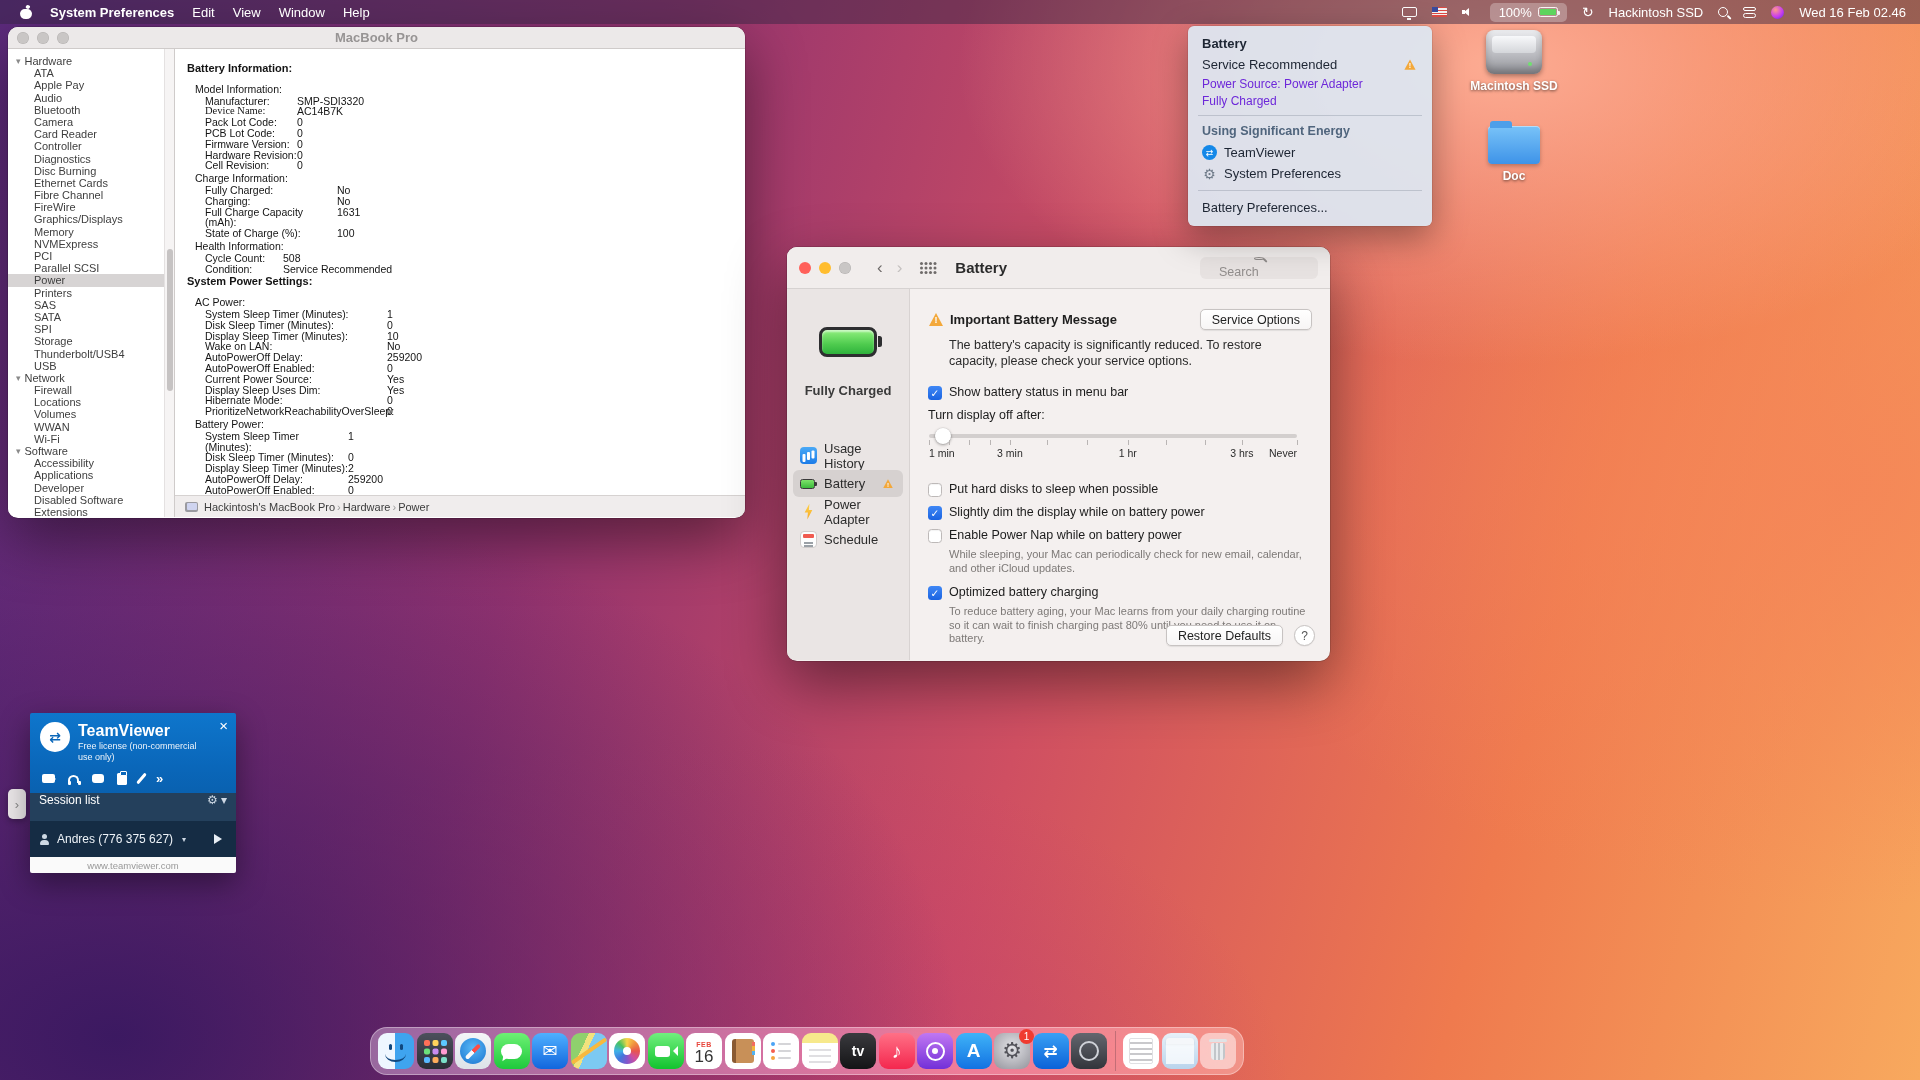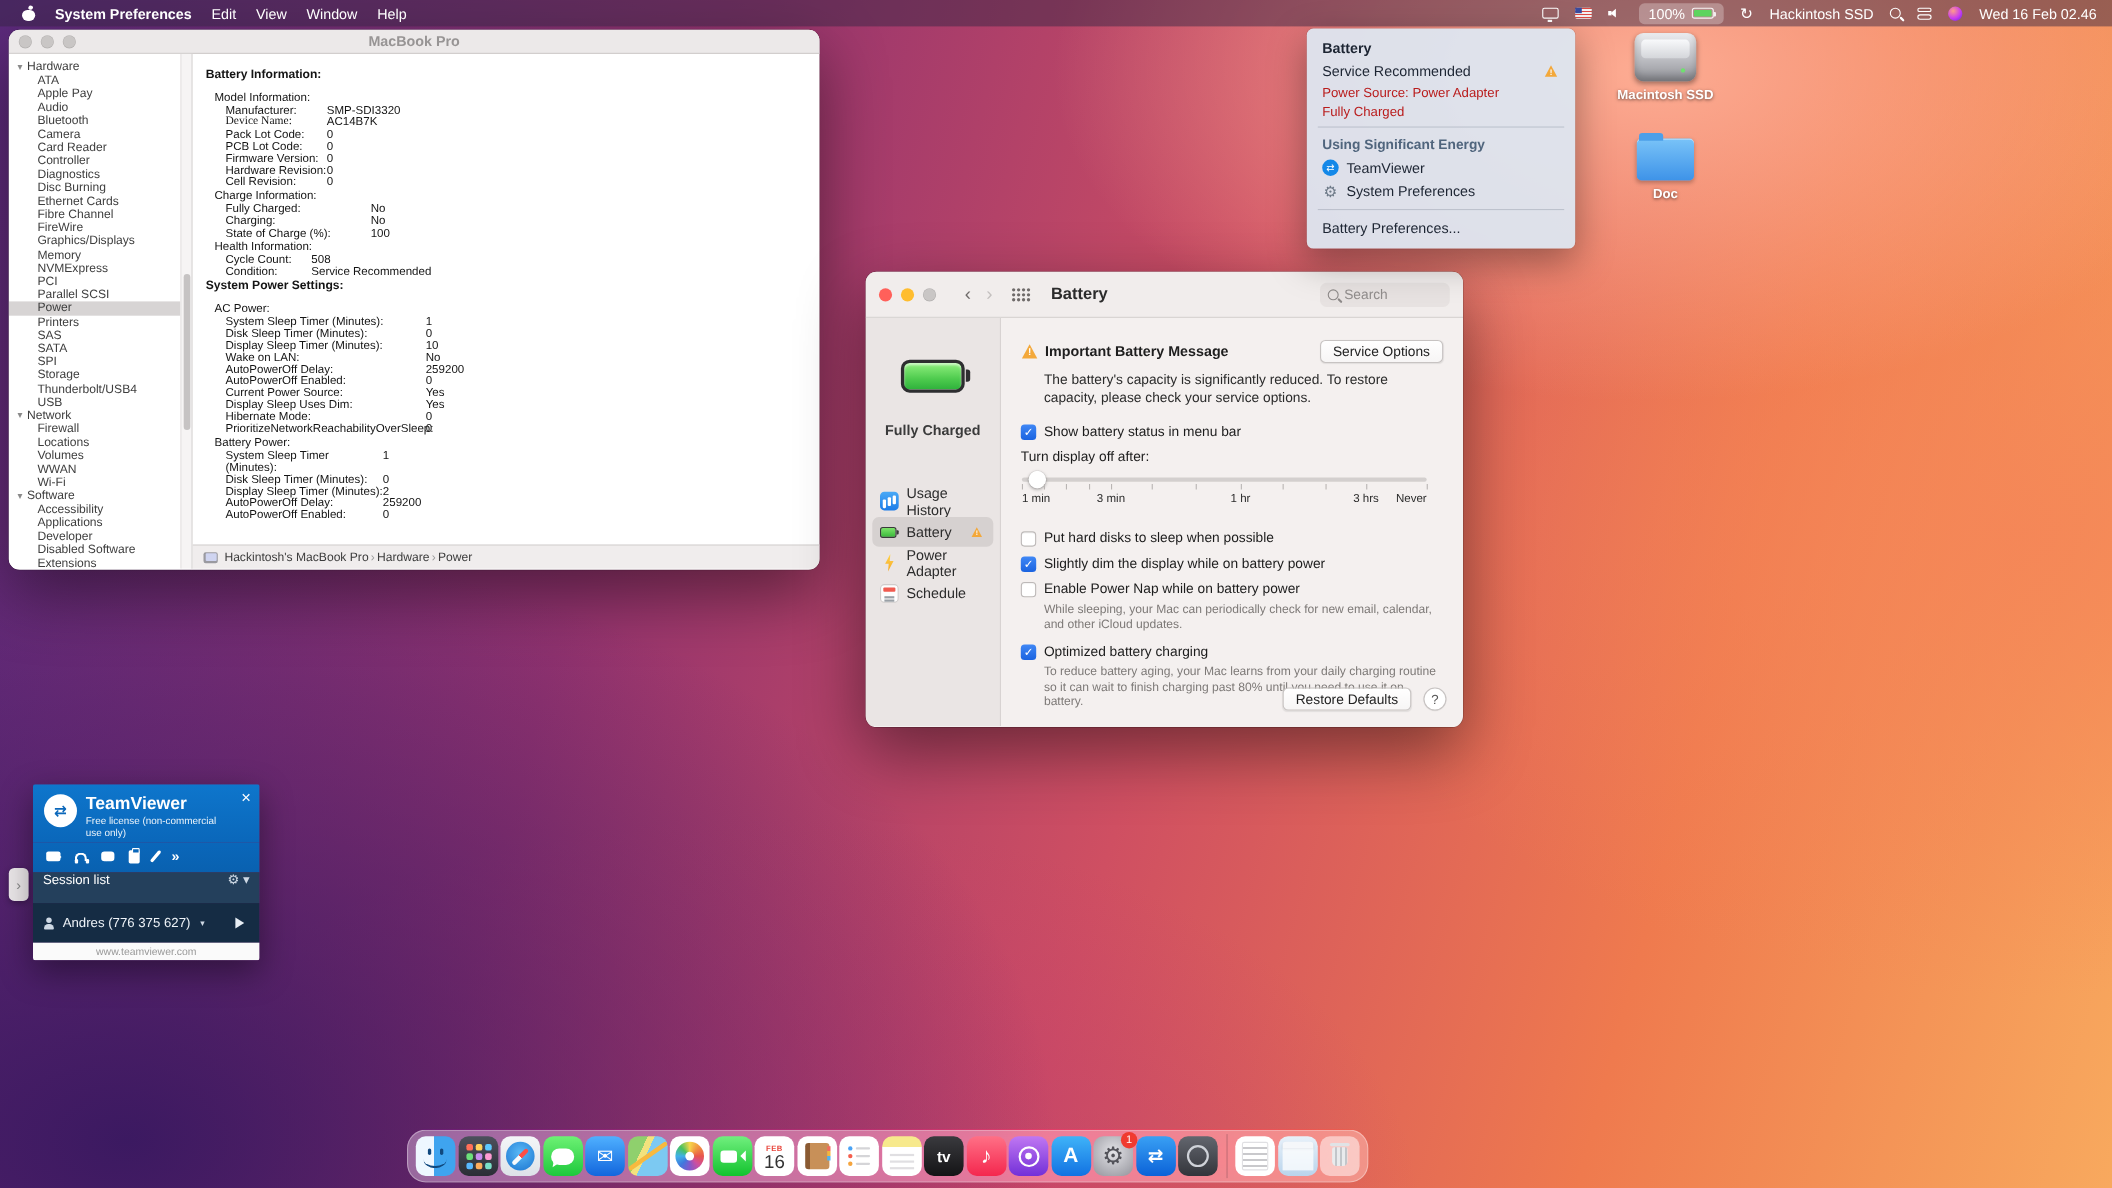--- a/index.html
+++ b/index.html
@@ -49,21 +49,21 @@
     background:radial-gradient(circle at 35% 30%,#ff9b8a,#c93cf0 55%,#5a2bd8); }
 
   
   .batt-menu { position:absolute; left:1188px; top:26px; width:244px; z-index:60;
     background:rgba(221,231,241,.94); border-radius:6px; padding:7px 0 8px 0;
     box-shadow:0 12px 34px rgba(0,0,0,.35), 0 0 0 .5px rgba(0,0,0,.15);
     font-size:13px; color:#1d2533; }
   .bm-row { padding:3px 14px; display:flex; align-items:center; }
   .bm-title { font-weight:700; }
   .bm-status { justify-content:space-between; }
-  .bm-sub { font-size:12px; color:#b91c1c; padding:1.5px 14px; }
+  .bm-sub { font-size:12px; color:#6d28d9; padding:1.5px 14px; }
   .bm-div { height:1px; background:rgba(40,55,75,.18); margin:6px 10px; }
   .bm-energy { font-size:12.5px; font-weight:600; color:#50657d; padding:2px 14px 4px; }
   .bm-app { gap:7px; cursor:default; }
   .tv-menu-ic { width:15px; height:15px; border-radius:50%; background:#1488e8; color:#fff; font-size:9px;
     display:inline-flex; align-items:center; justify-content:center; flex:none; }
   .gear-ic { font-size:14px; color:#6e7a88; line-height:1; width:15px; text-align:center; flex:none; }
   .warn-tri { position:relative; width:16px; height:14px; flex:none; display:inline-block; }
   .warn-tri::before { content:""; position:absolute; left:1px; top:0;
     border-left:7px solid transparent; border-right:7px solid transparent; border-bottom:13px solid #f3a83a; }
   .warn-tri::after { content:"!"; position:absolute; left:0; right:0; top:2.5px; text-align:center;
@@ -109,21 +109,21 @@
     display:flex; align-items:center; padding:0 12px; gap:8px; }
   .bp-nav { display:flex; gap:14px; margin-left:18px; font-size:17px; }
   .bp-back { color:#6e6a69; } .bp-fwd { color:#c4c0bf; }
   .grid-ic { width:3px; height:3px; border-radius:50%; background:#6f6b6a; margin:0 16px 0 10px; position:relative; flex:none;
     box-shadow:4.5px 0 0 #6f6b6a, 9px 0 0 #6f6b6a, 13.5px 0 0 #6f6b6a,
                0 4.5px 0 #6f6b6a, 4.5px 4.5px 0 #6f6b6a, 9px 4.5px 0 #6f6b6a, 13.5px 4.5px 0 #6f6b6a,
                0 9px 0 #6f6b6a, 4.5px 9px 0 #6f6b6a, 9px 9px 0 #6f6b6a, 13.5px 9px 0 #6f6b6a;
     transform:translateY(-4px); }
   .bp-title { font-size:15px; font-weight:700; color:#2b2b2b; margin-left:8px; }
   .bp-search { margin-left:auto; width:118px; height:22px; background:#e7e2e1; border-radius:6px;
-    display:flex; align-items:center; gap:5px; padding:0 7px; color:#8e8a89; }
+    display:flex; align-items:center; gap:5px; padding:0 7px; color:#8e8a89;flex-direction:column; }
   .bp-search .mag { border-color:#8e8a89; } .bp-search .mag::after { background:#8e8a89; }
   .bp-search input { border:none; outline:none; background:transparent; width:80px; font-size:12.5px;
     color:#333; font-family:inherit; }
   .bp-search input::placeholder { color:#918d8c; }
   .bp-body { display:flex; height:371px; }
   .bp-sidebar { width:123px; background:#eae5e4; border-right:1px solid #d8d3d2; padding-top:38px;
     display:flex; flex-direction:column; align-items:center; }
   .big-battery { width:58px; height:30px; border:3px solid #2e2e30; border-radius:8px; position:relative;
     background:linear-gradient(180deg,#90f07e 0%,#4ecb4e 60%,#2fb23c 100%);
     box-shadow:inset 0 2px 2px rgba(255,255,255,.55); }
@@ -483,20 +483,24 @@
               <div class="si-gname">Charge Information:</div>
               <div class="si-row">
                 <span class="si-lbl" style="width: 132px;">Fully Charged:</span>
                 <span class="si-val">No</span>
               </div>
               <div class="si-row">
                 <span class="si-lbl" style="width: 132px;">Charging:</span>
                 <span class="si-val">No</span>
               </div>
               <div class="si-row">
+                <span class="si-lbl" style="width: 132px;">Full Charge Capacity (mAh):</span>
+                <span class="si-val">1631</span>
+              </div>
+              <div class="si-row">
                 <span class="si-lbl" style="width: 132px;">State of Charge (%):</span>
                 <span class="si-val">100</span>
               </div>
             </div>
             <div class="si-group">
               <div class="si-gname">Health Information:</div>
               <div class="si-row">
                 <span class="si-lbl" style="width: 78px;">Cycle Count:</span>
                 <span class="si-val">508</span>
               </div>

